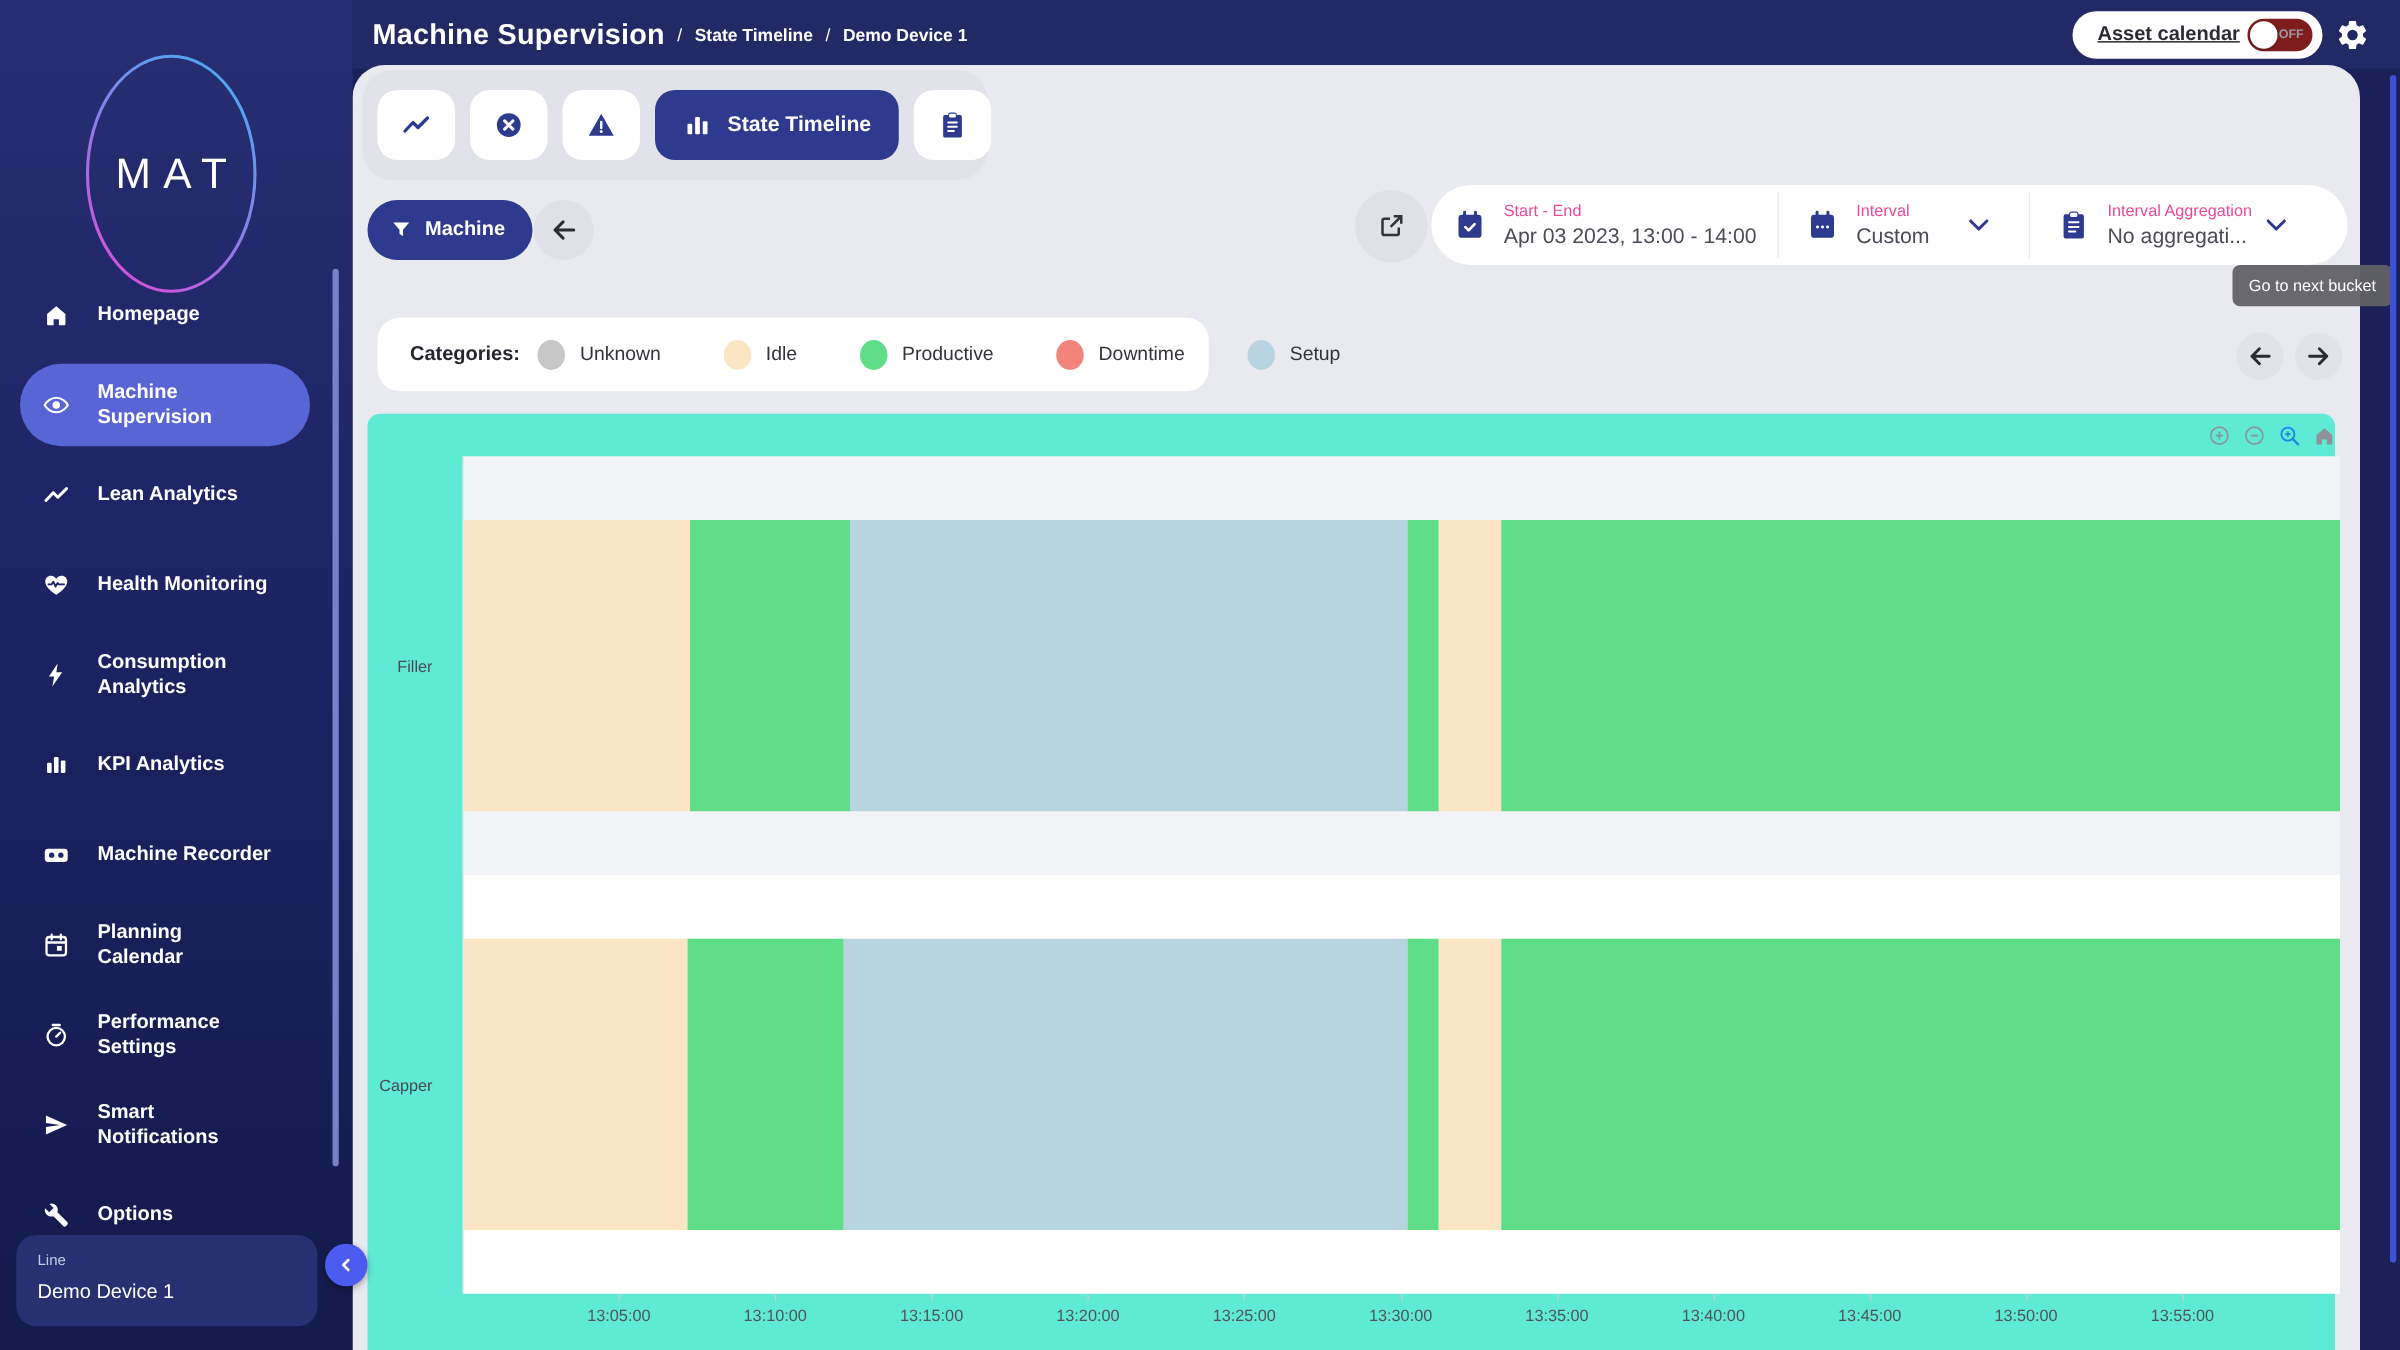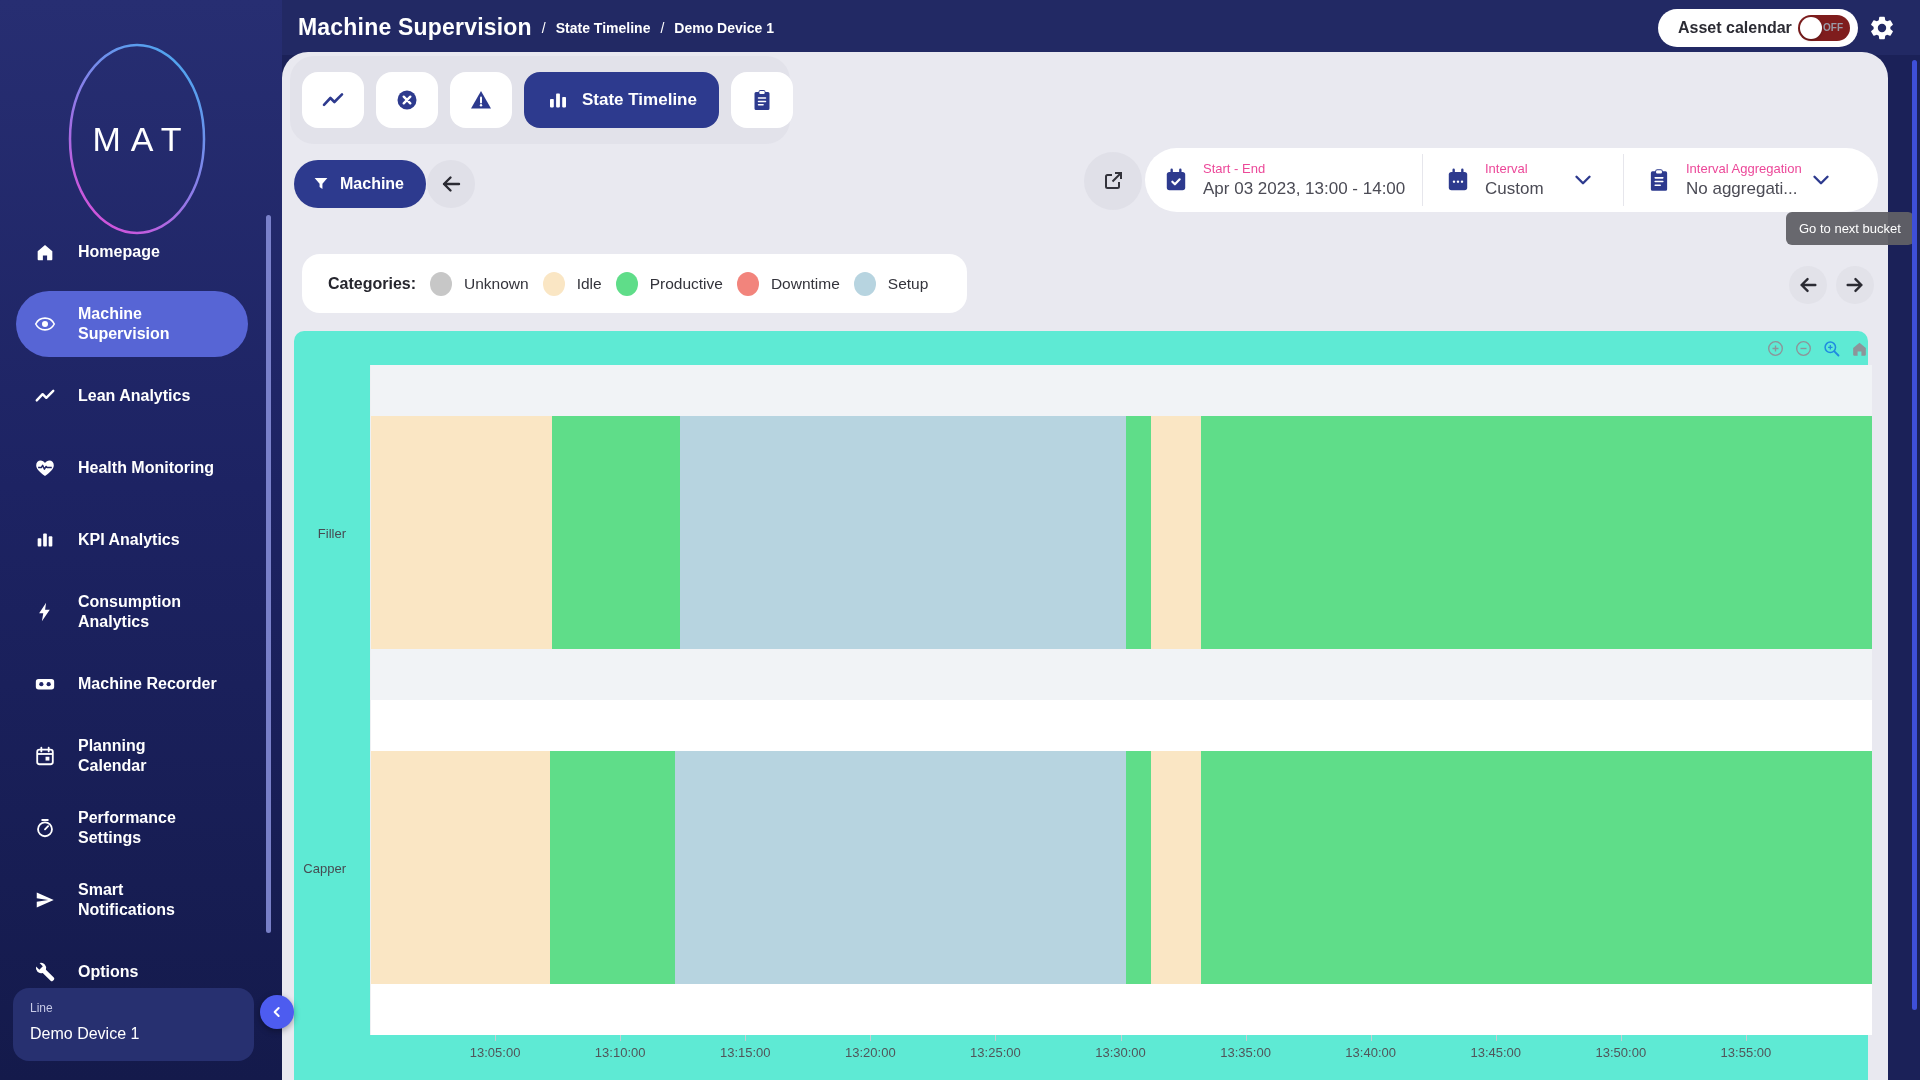--- a/index.html
+++ b/index.html
@@ -30,21 +30,21 @@
                 border:none;display:flex;align-items:center;justify-content:center;cursor:pointer;z-index:4;box-shadow:0 2px 6px rgba(0,0,0,.35);}
   .collapse-btn .icon{width:16px;height:16px;}
 
   
   .topbar{position:absolute;left:282px;top:0;width:1638px;height:55px;background:#222964;}
   .crumbs{position:absolute;left:16px;top:0;height:55px;display:flex;align-items:center;color:#fff;}
   .crumbs .title{font-size:23px;font-weight:800;letter-spacing:.2px;}
   .crumbs .crumb{font-size:14px;font-weight:600;margin-left:10px;}
   .crumbs .crumb::before{content:"/";margin-right:10px;font-weight:400;}
   .asset-pill{position:absolute;left:1376px;top:9px;width:200px;height:38px;background:#fff;border-radius:19px;
-              display:flex;align-items:center;padding:0 8px 0 20px;box-sizing:border-box;cursor:pointer;}
+              display:flex;align-items:center;padding:0 8px 0 20px;box-sizing:border-box;cursor:pointer;text-decoration:underline;}
   .asset-pill .ap-label{font-size:16px;color:#2b2b33;font-weight:600;flex:1;}
   .toggle{position:relative;width:52px;height:26px;border-radius:13px;background:#7f1d1d;}
   .toggle .knob{position:absolute;left:2px;top:2px;width:22px;height:22px;border-radius:50%;background:#fff;
                 box-shadow:0 1px 3px rgba(0,0,0,.3);}
   .toggle .state{position:absolute;right:7px;top:7px;font-size:10px;font-weight:700;color:#9a9aa6;}
   .gear-btn{position:absolute;left:1586px;top:14px;width:28px;height:28px;border:none;background:transparent;padding:0;cursor:pointer;color:#fff;}
 
   
   .content{position:absolute;left:282px;top:52px;width:1606px;height:1028px;background:#e9e9f0;
            border-radius:26px 26px 0 0;z-index:2;}
@@ -171,35 +171,35 @@
             <svg viewBox="0 0 24 24">
               <path d="M12 20.6C5.4 16 2.4 12.5 2.4 8.9 2.4 6 4.6 3.9 7.2 3.9c1.9 0 3.7 1 4.8 2.7 1.1-1.7 2.9-2.7 4.8-2.7 2.6 0 4.8 2.1 4.8 5 0 3.6-3 7.1-9.6 11.7Z" fill="currentColor"></path>
               <path d="M4.5 11.5h3.4l1.5-2.4 2 4.2 1.8-3 1.2 1.2h5" stroke="#1f2566" stroke-width="1.6" fill="none" stroke-linejoin="round"></path>
             </svg>
           </span>
           <span class="lbl">Health Monitoring</span>
         </div>
         <div class="nav-item">
           <span class="icon" style="width: 22px; height: 22px;">
             <svg viewBox="0 0 24 24">
+              <path fill="currentColor" d="M13.2 2 5.6 13.4h4.5L8.6 22l8.6-12.4h-5.1L13.2 2Z"></path>
+            </svg>
+          </span>
+          <span class="lbl">Consumption
+Analytics</span>
+        </div>
+        <div class="nav-item">
+          <span class="icon" style="width: 22px; height: 22px;">
+            <svg viewBox="0 0 24 24">
               <rect x="4" y="10" width="4" height="9" rx="1" fill="currentColor"></rect>
               <rect x="10" y="5" width="4" height="14" rx="1" fill="currentColor"></rect>
               <rect x="16" y="8" width="4" height="11" rx="1" fill="currentColor"></rect>
             </svg>
           </span>
           <span class="lbl">KPI Analytics</span>
-        </div>
-        <div class="nav-item">
-          <span class="icon" style="width: 22px; height: 22px;">
-            <svg viewBox="0 0 24 24">
-              <path fill="currentColor" d="M13.2 2 5.6 13.4h4.5L8.6 22l8.6-12.4h-5.1L13.2 2Z"></path>
-            </svg>
-          </span>
-          <span class="lbl">Consumption
-Analytics</span>
         </div>
         <div class="nav-item">
           <span class="icon" style="width: 22px; height: 22px;">
             <svg viewBox="0 0 24 24">
               <rect x="2" y="6.5" width="20" height="11.5" rx="3" fill="currentColor"></rect>
               <circle cx="8" cy="12.2" r="2.3" fill="#1f2566"></circle>
               <circle cx="16" cy="12.2" r="2.3" fill="#1f2566"></circle>
             </svg>
           </span>
           <span class="lbl">Machine Recorder</span>
@@ -409,21 +409,21 @@
               <path d="m6 9 6 6 6-6" fill="none" stroke="currentColor" stroke-width="2.2" stroke-linecap="round" stroke-linejoin="round"></path>
             </svg>
         </span>
       </div>
     </div>
 
     <div class="bucket-tooltip">Go to next bucket</div>
 
     <div class="legend-bar">
       <span class="legend-title">Categories:</span>
-      <span id="legend-items" style="display:flex;">
+      <span id="legend-items" style="display:flex;gap:36px;">
           <span class="legend-item">
             <span class="legend-dot" style="background: rgb(199, 199, 199);"></span>
             <span class="legend-label">Unknown</span>
           </span>
           <span class="legend-item">
             <span class="legend-dot" style="background: rgb(250, 230, 196);"></span>
             <span class="legend-label">Idle</span>
           </span>
           <span class="legend-item">
             <span class="legend-dot" style="background: rgb(95, 221, 137);"></span>

